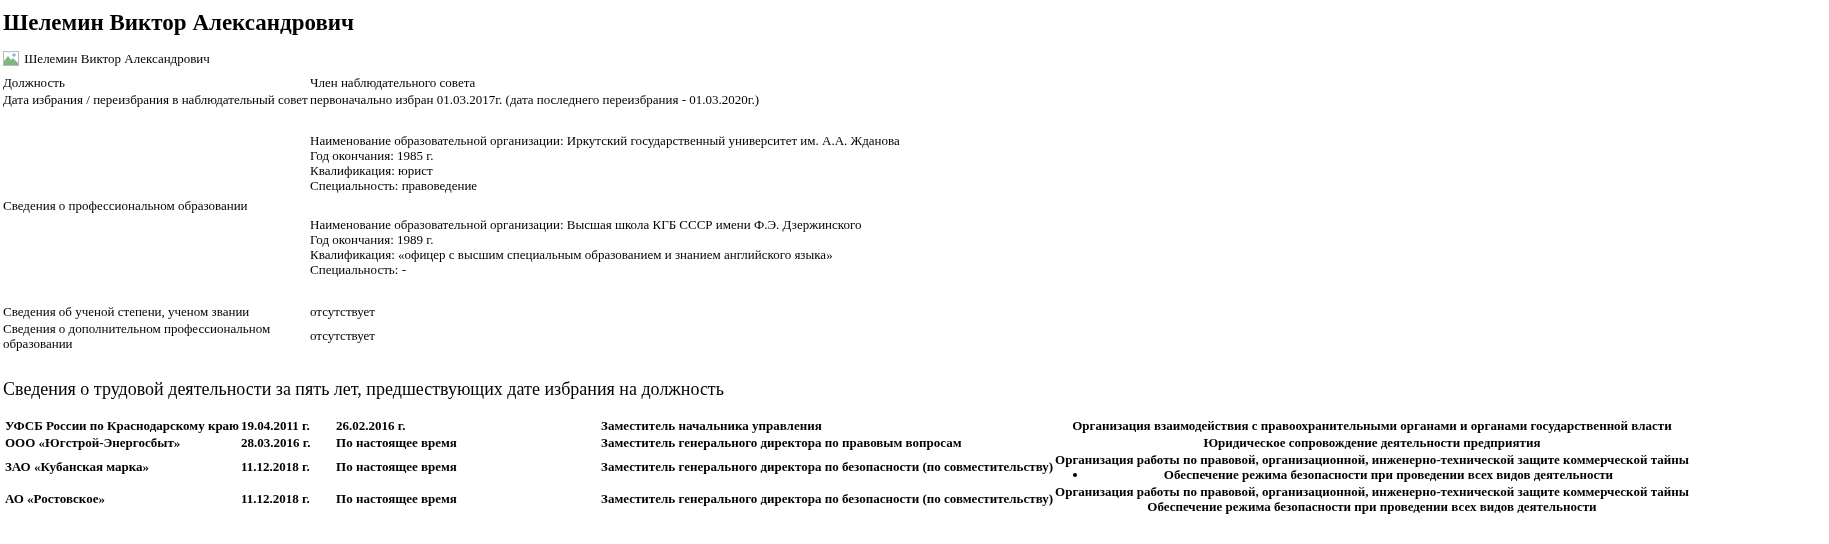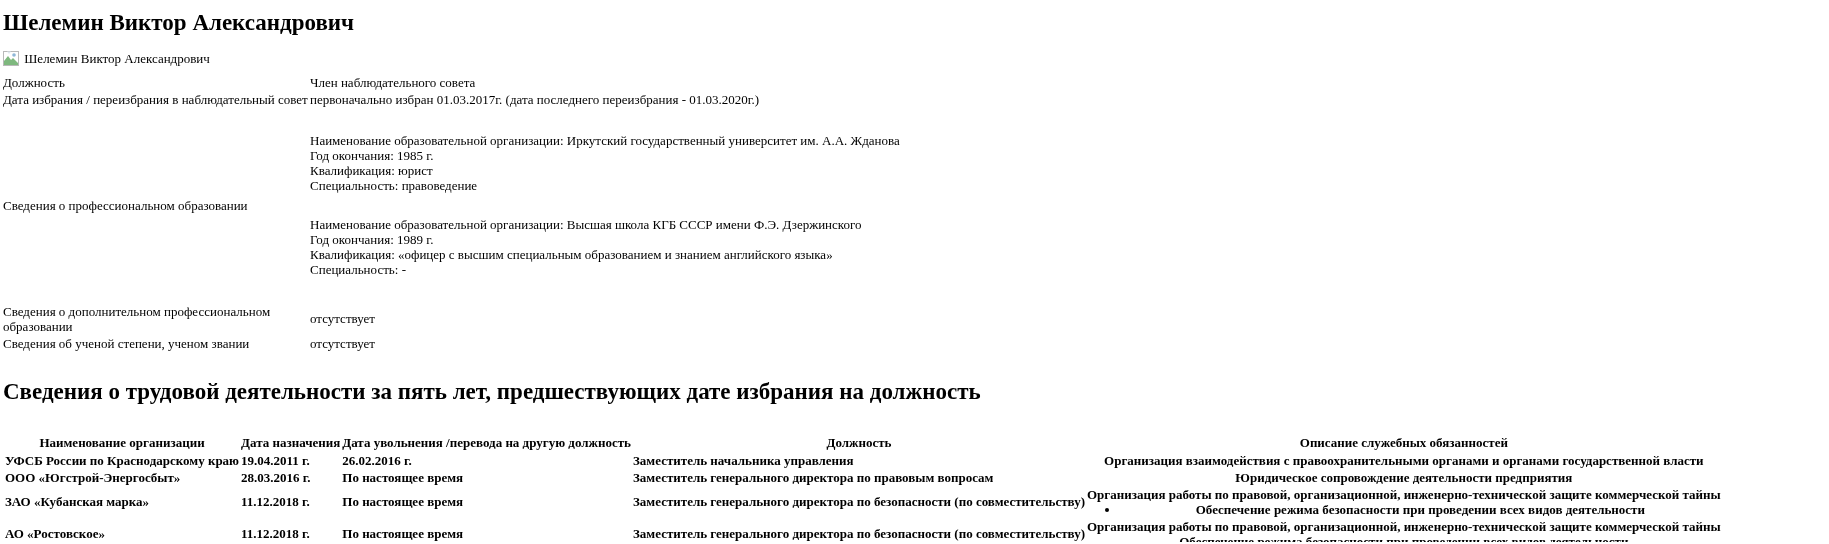--- a/index.html
+++ b/index.html
@@ -27,23 +27,23 @@
     margin-right: 2px;
   }
   table.info {
     border-collapse: separate;
     border-spacing: 0 2px;
   }
   table.info td { padding: 0; vertical-align: middle; }
   table.info col.c1 { width: 307px; }
   .edu { margin: 24px 0; }
   h3 {
-    font-size: 23px;
-    font-weight: bold;
-    margin: 26px 0 28px 0;
+    font-size: 18px;
+    font-weight: normal;
+    margin: 26px 0 16px 0;
   }
   table.work {
     border-collapse: separate;
     border-spacing: 2px;
   }
   table.work th {
     font-weight: bold;
     text-align: center;
     padding: 0;
     white-space: nowrap;
@@ -98,48 +98,41 @@
       </p>
       <p class="edu">
         <span>Наименование образовательной организации: Высшая школа КГБ СССР имени Ф.Э. Дзержинского</span><br>
         <span>Год окончания: 1989 г.</span><br>
         <span>Квалификация: «офицер с высшим специальным образованием и знанием английского языка»</span><br>
         <span>Специальность: -</span>
       </p>
     </td>
   </tr>
   <tr>
-    <td>Сведения о дополнительном профессиональном образовании</td>
+    <td>Сведения об ученой степени, ученом звании</td>
     <td>отсутствует</td>
   </tr>
   <tr>
-    <td>Сведения об ученой степени, ученом звании</td>
+    <td>Сведения о дополнительном профессиональном образовании</td>
     <td>отсутствует</td>
   </tr>
 </tbody>
   </table>
 
 <h3>Сведения о трудовой деятельности за пять лет, предшествующих дате избрания на должность</h3>
 
 <table class="work">
   <colgroup>
       <col class="w1">
       <col class="w2">
       <col class="w3">
       <col class="w4">
       <col>
     </colgroup>
   <tbody>
-      <tr>
-    <th>Наименование организации</th>
-    <th>Дата назначения</th>
-    <th>Дата увольнения /перевода на другую должность</th>
-    <th>Должность</th>
-    <th>Описание служебных обязанностей</th>
-  </tr>
   <tr>
     <td class="nw">УФСБ России по Краснодарскому краю</td>
     <td class="nw">19.04.2011 г.</td>
     <td class="nw">26.02.2016 г.</td>
     <td class="nw">Заместитель начальника управления</td>
     <td class="duties">Организация взаимодействия с правоохранительными органами и органами государственной власти</td>
   </tr>
   <tr>
     <td class="nw">ООО «Югстрой-Энергосбыт»</td>
     <td class="nw">28.03.2016 г.</td>

